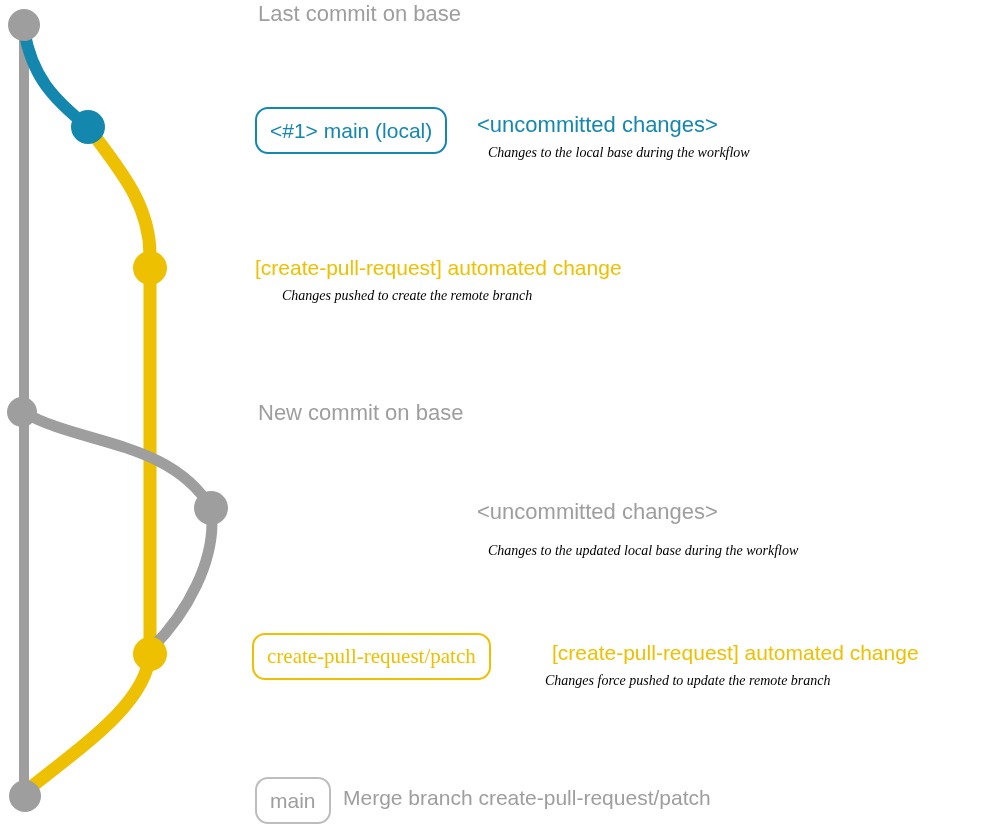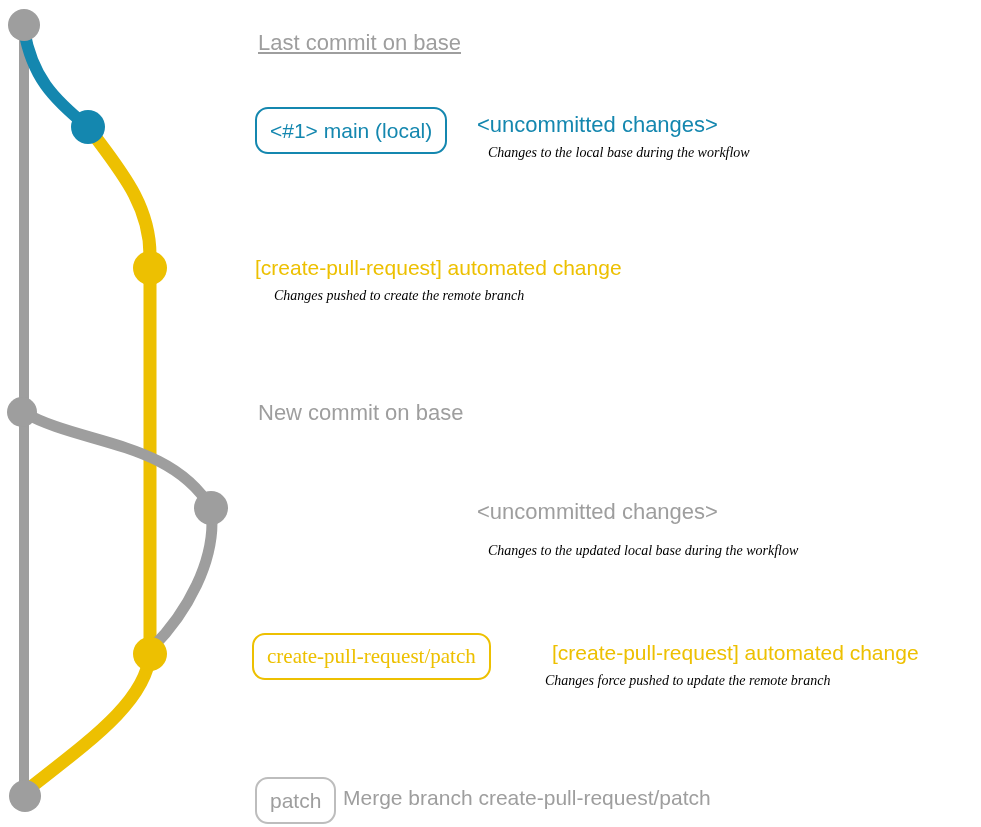--- a/index.html
+++ b/index.html
@@ -65,40 +65,40 @@
 
     <circle class="node gray" cx="24" cy="25" r="16"></circle>
     <circle class="node blue" cx="88" cy="127" r="17"></circle>
     <circle class="node yellow" cx="150" cy="268" r="17"></circle>
     <circle class="node gray" cx="22" cy="412" r="15"></circle>
     <circle class="node gray" cx="211" cy="508" r="17"></circle>
     <circle class="node yellow" cx="150" cy="654" r="17"></circle>
     <circle class="node gray" cx="25" cy="796" r="16"></circle>
   </svg>
 
-  <div class="abs heading" style="left:258px; top:30px;text-decoration:underline;">Last commit on base</div>
+  <div class="abs heading" style="left:258px; top:1px;">Last commit on base</div>
 
   <div class="abs" style="left:255px; top:107px;">
     <span class="badge blue">&lt;#1&gt; main (local)</span>
   </div>
   <div class="abs note-blue" style="left:477px; top:112px;">&lt;uncommitted changes&gt;</div>
   <div class="abs caption" style="left:488px; top:145px;">Changes to the local base during the workflow</div>
 
   <div class="abs label-yellow" style="left:255px; top:256px;">[create-pull-request] automated change</div>
-  <div class="abs caption" style="left:274px; top:288px;">Changes pushed to create the remote branch</div>
+  <div class="abs caption" style="left:282px; top:288px;">Changes pushed to create the remote branch</div>
 
   <div class="abs heading" style="left:258px; top:400px;">New commit on base</div>
 
   <div class="abs note-gray" style="left:477px; top:499px;">&lt;uncommitted changes&gt;</div>
   <div class="abs caption" style="left:488px; top:543px;">Changes to the updated local base during the workflow</div>
 
   <div class="abs" style="left:252px; top:633px;">
     <span class="badge yellow">create-pull-request/patch</span>
   </div>
   <div class="abs label-yellow" style="left:552px; top:641px;">[create-pull-request] automated change</div>
   <div class="abs caption" style="left:545px; top:673px;">Changes force pushed to update the remote branch</div>
 
   <div class="abs" style="left:255px; top:777px;">
-    <span class="badge gray">patch</span>
+    <span class="badge gray">main</span>
   </div>
   <div class="abs label-gray" style="left:343px; top:786px;">Merge branch create-pull-request/patch</div>
 
 </div>
 
 </body></html>

